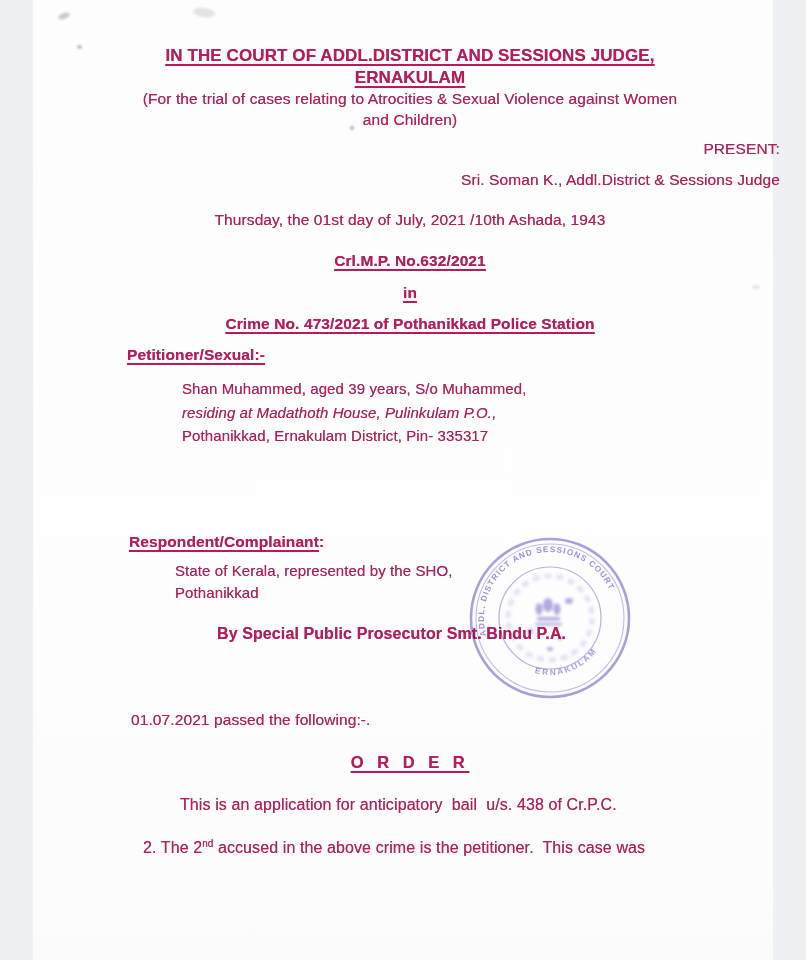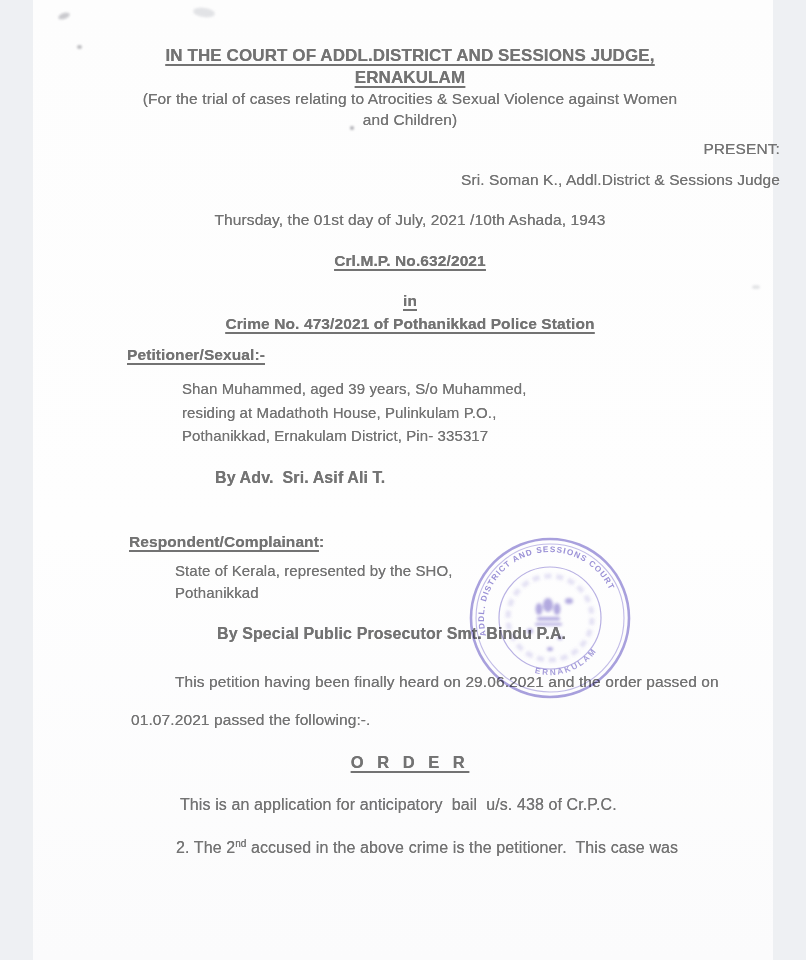--- a/index.html
+++ b/index.html
@@ -2,21 +2,21 @@
 <html><head>
 <meta charset="utf-8">
 <style>
   html,body{margin:0;padding:0;background:#d9dbe0;}
   .page{
     position:relative;
     width:806px;height:960px;
     background:#eef0f3;
     overflow:hidden;
     font-family:"Liberation Sans", sans-serif;
-    color:#737373;
+    color:#be185d;
   }
   .paper{
     position:absolute;left:33px;top:0;width:740px;height:960px;
     background:linear-gradient(180deg,#fdfdfd 0%,#fefefe 55%,#fbfbfc 100%);
   }
   .t{
     position:absolute;
     white-space:pre;
     font-size:15.5px;
     letter-spacing:.1px;
@@ -62,40 +62,38 @@
   <div class="t center bold u h-main" style="top:46px;">IN THE COURT OF ADDL.DISTRICT AND SESSIONS JUDGE,</div>
   <div class="t center bold u h-main" style="top:68px;">ERNAKULAM</div>
   <div class="t center sub" style="top:90px;">(For the trial of cases relating to Atrocities &amp; Sexual Violence against Women</div>
   <div class="t center sub" style="top:111px;">and Children)</div>
 
   <div class="t center" style="top:140px;text-align:right;">PRESENT:</div>
   <div class="t center" style="top:171px;text-align:right;">Sri. Soman K., Addl.District &amp; Sessions Judge</div>
   <div class="t center" style="top:211px;">Thursday, the 01st day of July, 2021 /10th Ashada, 1943</div>
 
   <div class="t center bold u" style="top:252px;">Crl.M.P. No.632/2021</div>
-  <div class="t center bold u" style="top:284px;margin-top:8px;">in</div>
+  <div class="t center bold u" style="top:284px;">in</div>
   <div class="t center bold u" style="top:315px;">Crime No. 473/2021 of Pothanikkad Police Station</div>
 
   <div class="t bold u" style="left:127px;top:346px;">Petitioner/Sexual:-</div>
   <div class="t" style="left:182px;top:380px;font-size:15px;">Shan Muhammed, aged 39 years, S/o Muhammed,</div>
-  <div class="t" style="left:182px;top:404px;font-size:15px;">residing at Madathoth House, Pulinkulam P.O.,</div>
+  <div class="t" style="left:182px;top:404px;font-size:15px;font-style:italic;">residing at Madathoth House, Pulinkulam P.O.,</div>
   <div class="t" style="left:182px;top:427px;font-size:15px;">Pothanikkad, Ernakulam District, Pin- 335317</div>
-  <div class="t bold" style="left:215px;top:469px;font-size:16px;">By Adv.  Sri. Asif Ali T.</div>
 
   <div class="t bold" style="left:129px;top:533px;"><span class="u">Respondent/Complainant</span><span>:</span></div>
   <div class="t" style="left:175px;top:562px;font-size:15px;text-align:center;">State of Kerala, represented by the SHO,</div>
   <div class="t" style="left:175px;top:584px;font-size:15px;">Pothanikkad</div>
   <div class="t bold" style="left:217px;top:625px;font-size:16px;">By Special Public Prosecutor Smt. Bindu P.A.</div>
 
-  <div class="t" style="left:175px;top:673px;">This petition having been finally heard on 29.06.2021 and the order passed on</div>
   <div class="t" style="left:131px;top:711px;">01.07.2021 passed the following:-.</div>
 
   <div class="t center bold u order-h" style="top:753px;">O R D E R</div>
   <div class="t body16" style="left:180px;top:796px;">This is an application for anticipatory  bail  u/s. 438 of Cr.P.C.</div>
-  <div class="t body16" style="left:176px;top:838px;"><span>2. The 2</span><sup class="nd">nd</sup><span> accused in the above crime is the petitioner.  This case was</span></div>
+  <div class="t body16" style="left:143px;top:838px;"><span>2. The 2</span><sup class="nd">nd</sup><span> accused in the above crime is the petitioner.  This case was</span></div>
 
   <svg class="stamp" viewBox="0 0 170 170">
     <defs>
       <path id="arcTop" d="M 19,85 A 66,66 0 0 1 151,85" fill="none"></path>
       <path id="arcBottom" d="M 28,85 A 57,57 0 0 0 142,85" fill="none"></path>
       <filter id="smudge">
           <feGaussianBlur stdDeviation="1.4"></feGaussianBlur>
         </filter>
       <filter id="soft">
           <feGaussianBlur stdDeviation="0.45"></feGaussianBlur>

